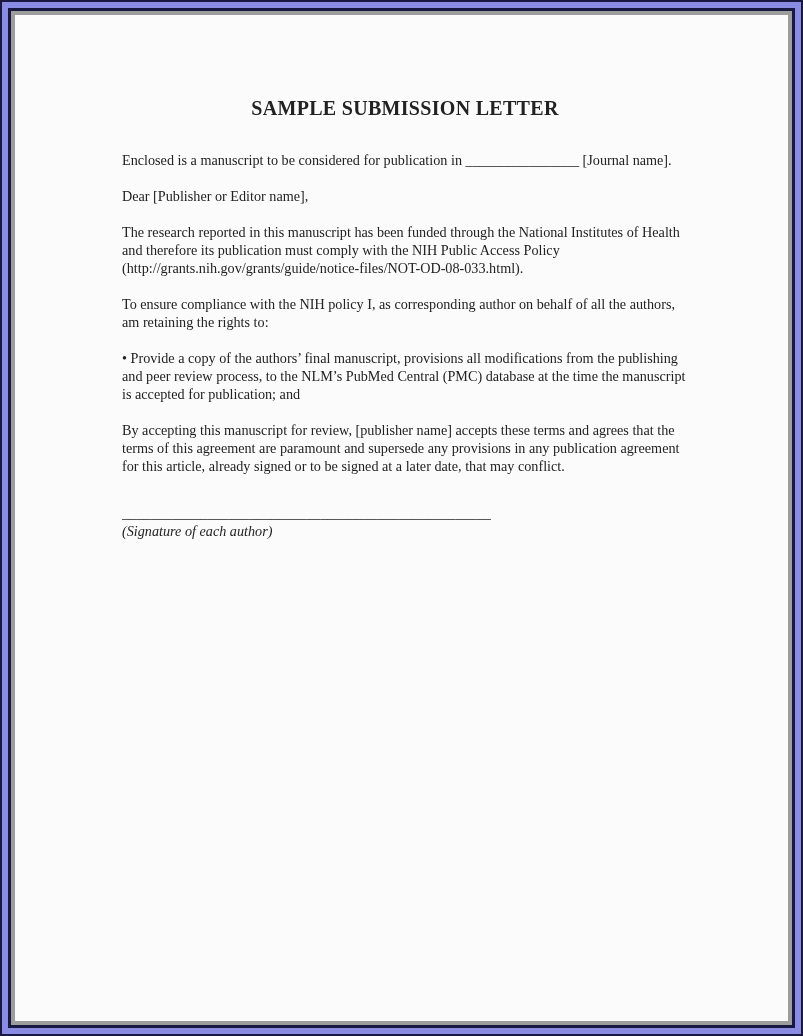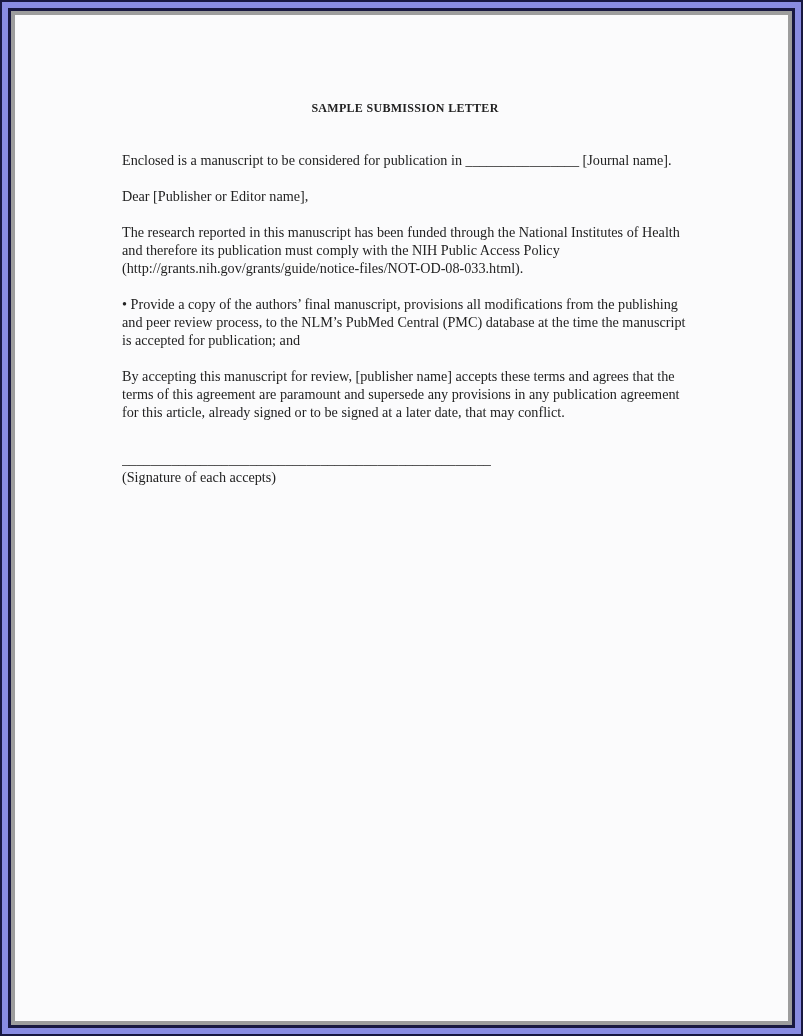--- a/index.html
+++ b/index.html
@@ -31,33 +31,34 @@
     color: #222222;
     font-size: 14.2px;
     line-height: 18px;
     padding: 84px 100px 0 107px;
     overflow: hidden;
   }
   .content {
     width: 566px;
   }
   .title {
-    font-size: 12px;
+    font-size: 20px;
     font-weight: bold;
     text-align: center;
     letter-spacing: 0.3px;
     margin: 0 0 34px 0;
     line-height: 18px;
   }
   .para {
     margin: 0 0 18px 0;
     white-space: normal;
   }
   .signature-block {
     margin-top: 29px;
+    font-style: italic;
   }
   .signature-rule {
     letter-spacing: 0;
     white-space: nowrap;
     overflow: hidden;
     max-width: 566px;
   }
 </style>
 </head>
 <body>
@@ -68,27 +69,28 @@
       <div class="content">
 
         <h1 class="title">SAMPLE SUBMISSION LETTER</h1>
 
         <p class="para">Enclosed is a manuscript to be considered for publication in ________________ [Journal name].</p>
 
         <p class="para">Dear [Publisher or Editor name],</p>
 
         <p class="para">The research reported in this manuscript has been funded through the National Institutes of Health and therefore its publication must comply with the NIH Public Access Policy (http://grants.nih.gov/grants/guide/notice-files/NOT-OD-08-033.html).</p>
 
+        <p class="para">To ensure compliance with the NIH policy I, as corresponding author on behalf of all the authors, am retaining the rights to:</p>
 
         <p class="para">• Provide a copy of the authors’ final manuscript, provisions all modifications from the publishing and peer review process, to the NLM’s PubMed Central (PMC) database at the time the manuscript is accepted for publication; and</p>
 
 
         <p class="para">By accepting this manuscript for review, [publisher name] accepts these terms and agrees that the terms of this agreement are paramount and supersede any provisions in any publication agreement for this article, already signed or to be signed at a later date, that may conflict.</p>
 
         <div class="signature-block">
           <div class="signature-rule">____________________________________________________</div>
-          <div class="signature-caption">(Signature of each accepts)</div>
+          <div class="signature-caption">(Signature of each author)</div>
         </div>
 
       </div>
     </div>
   </div>
 </div>
 
 </body></html>

